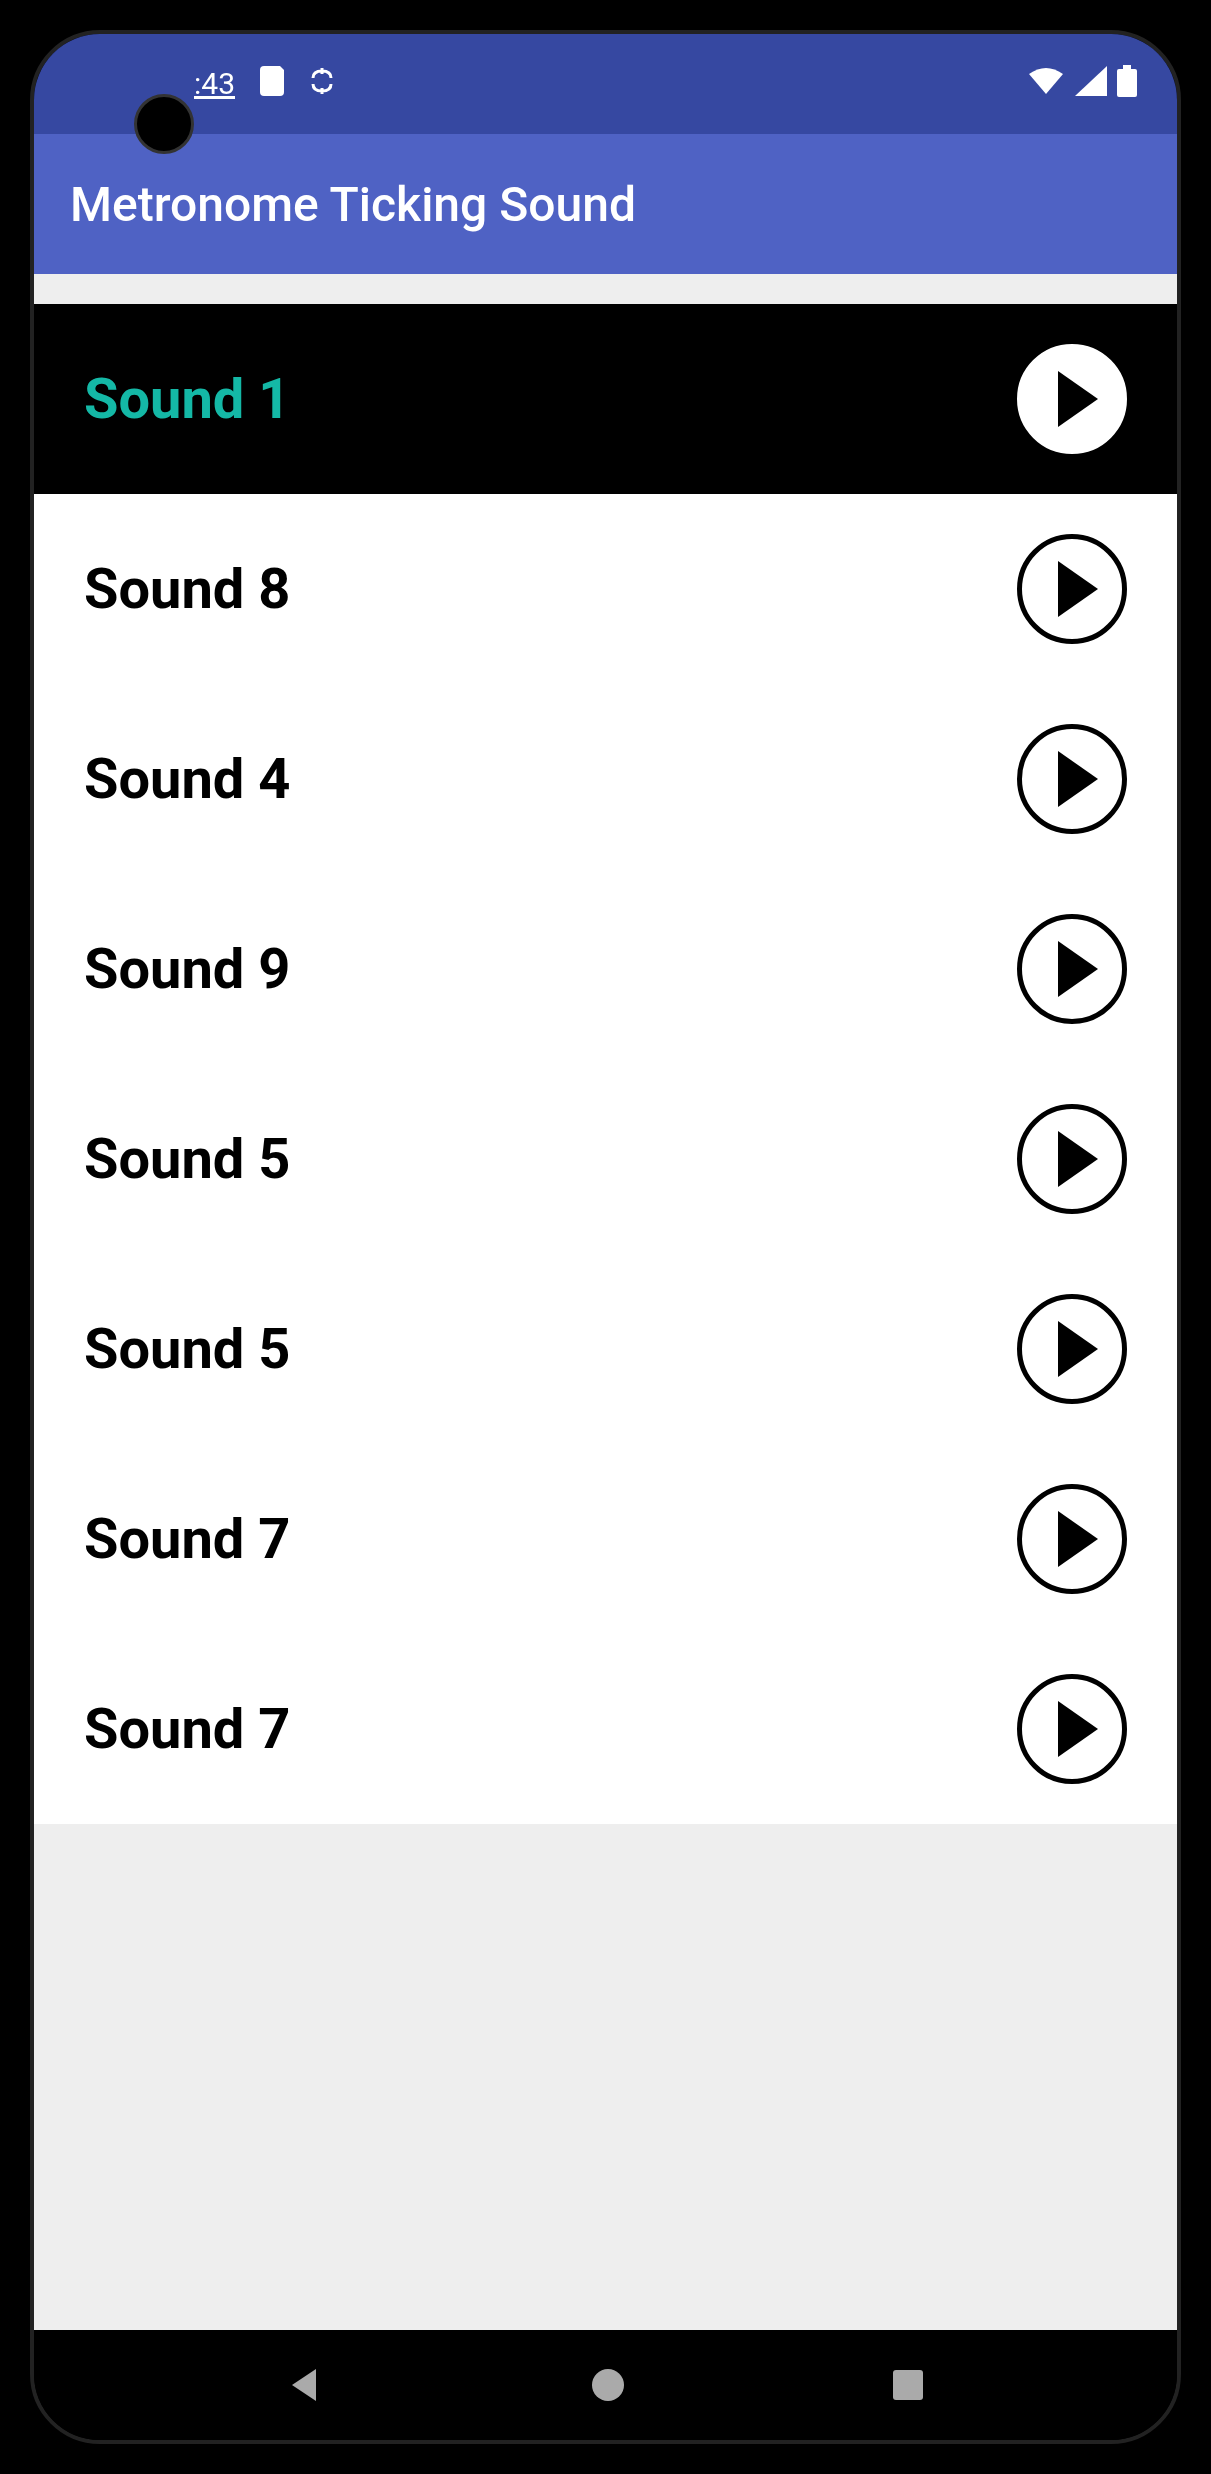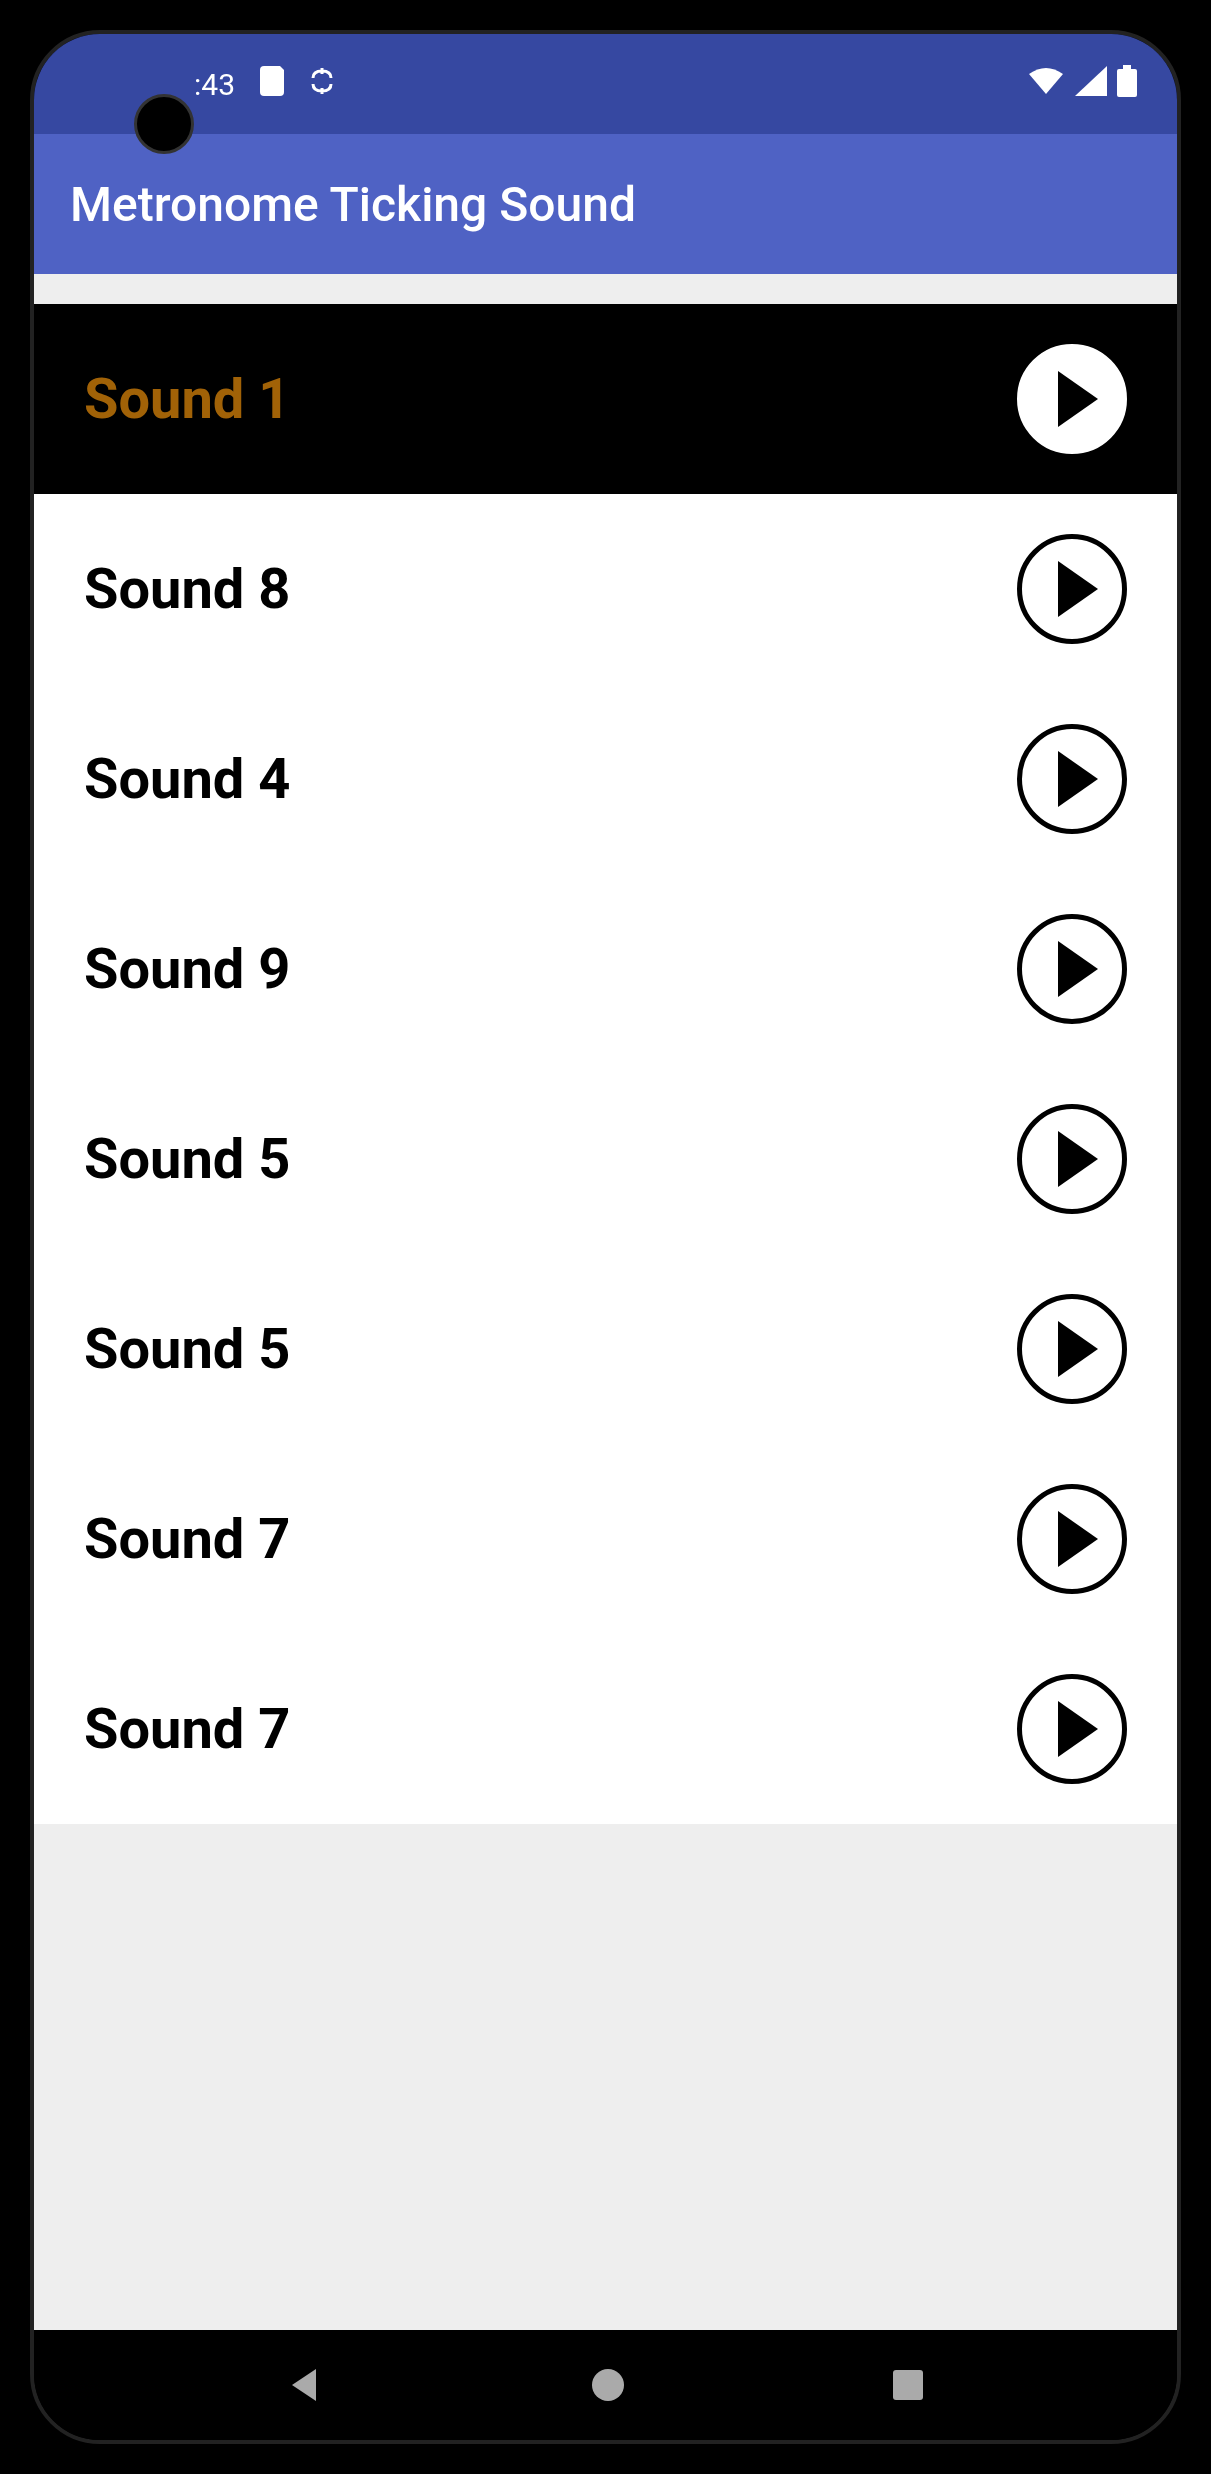--- a/index.html
+++ b/index.html
@@ -55,22 +55,23 @@
       display: flex;
       justify-content: space-between;
       align-items: center;
       padding: 0 40px 0 160px;
       color: #fff;
       font-size: 30px;
     }
     
     .status-left {
       display: flex;
-      align-items: center;
+      align-items: flex-start;
       gap: 25px;
+      text-decoration: underline;
     }
     
     .status-right {
       display: flex;
       align-items: center;
       gap: 10px;
     }
     
     .app-bar {
       height: 140px;
@@ -98,21 +99,21 @@
       height: 190px;
       display: flex;
       align-items: center;
       justify-content: space-between;
       padding: 0 50px;
       background: #fff;
     }
     
     .sound-item.selected {
       background: #000;
-      color: #a16207;
+      color: #14b8a6;
     }
     
     .sound-label {
       font-size: 56px;
       font-weight: 700;
     }
     
     .play-button {
       width: 110px;
       height: 110px;

